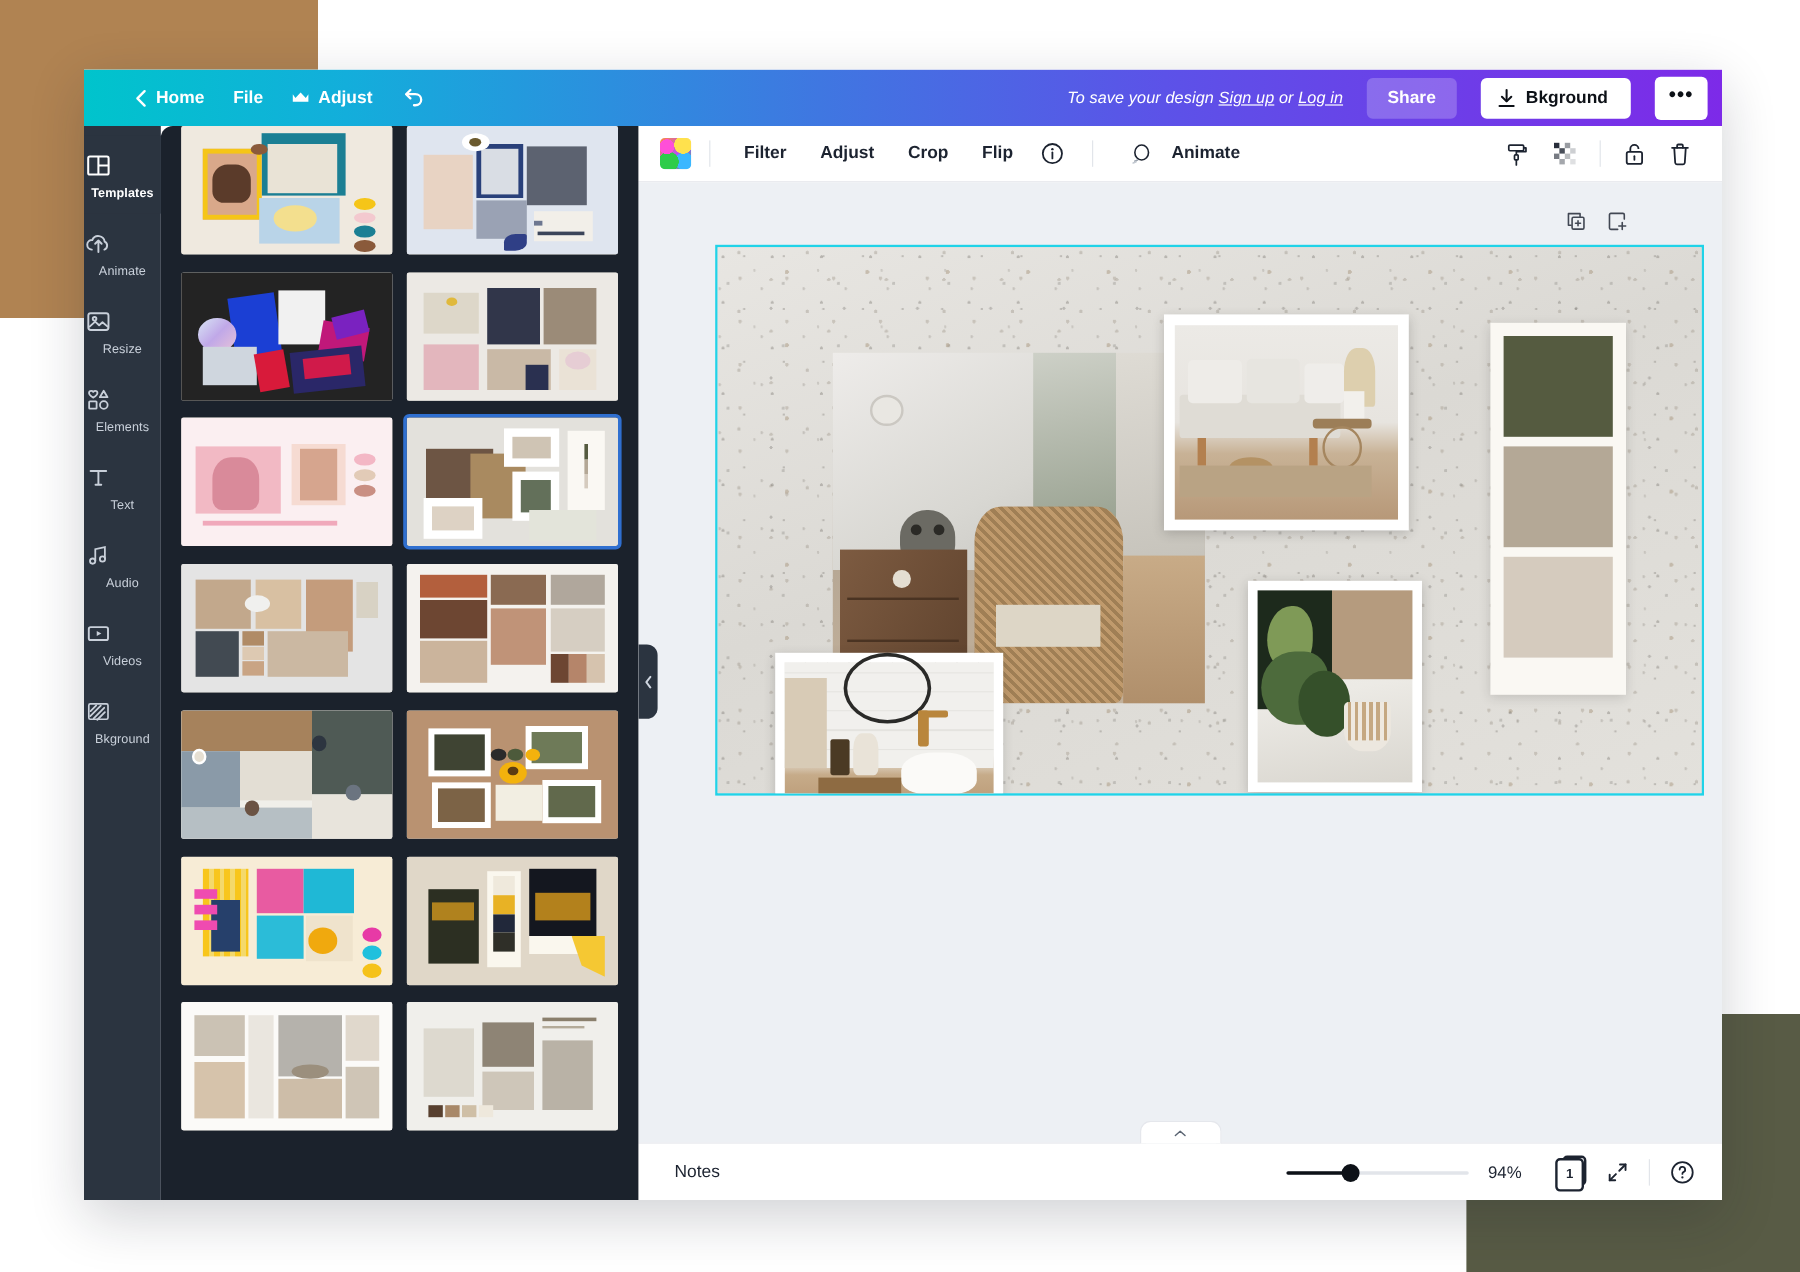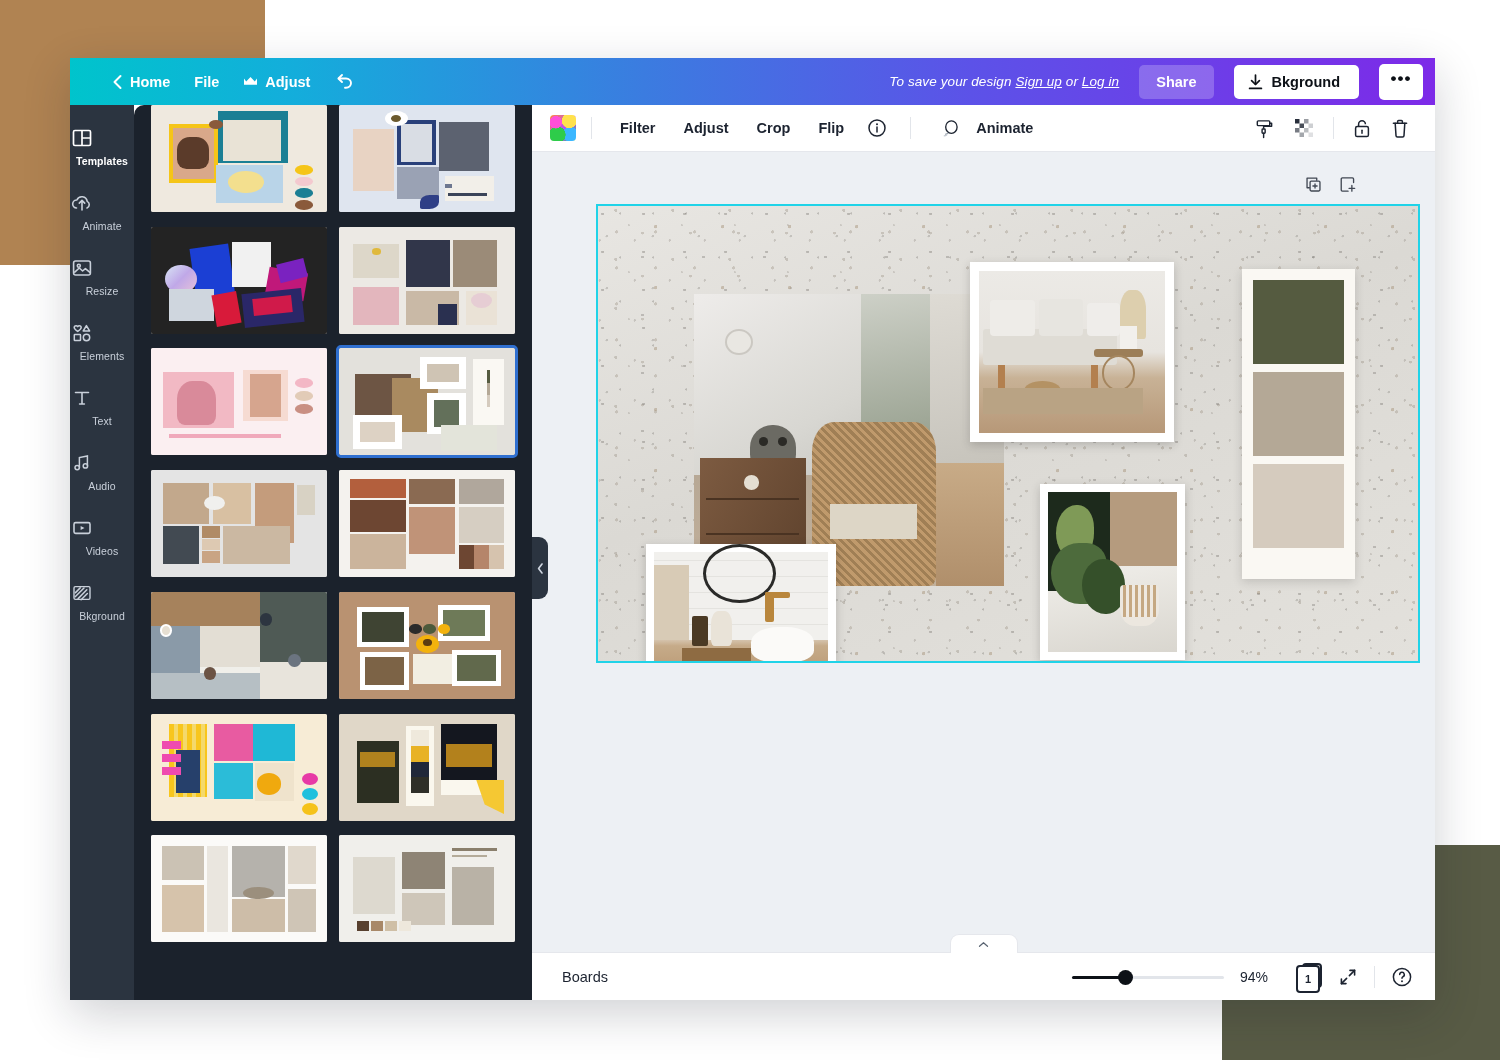--- a/index.html
+++ b/index.html
@@ -779,21 +779,21 @@
 
         <div id="bottombar">
           <div id="notes-handle">
             <span>
               <svg width="11" height="7" viewBox="0 0 12 8" fill="none" stroke="#5a6472" stroke-width="1.4" stroke-linecap="round" stroke-linejoin="round">
                   <path d="M1.4 6 6 2l4.6 4"></path>
                 </svg>
             </span>
           </div>
 
-          <div id="notes-btn">Boards</div>
+          <div id="notes-btn">Notes</div>
 
           <div id="bb-right">
             <div id="zoom-slider">
               <div id="zoom-track-bg"></div>
               <div id="zoom-track-fill"></div>
               <div id="zoom-knob"></div>
             </div>
             <div id="zoom-label">94%</div>
             <div class="bb-ic">
               <div style="position:relative;width:26px;height:28px;">

